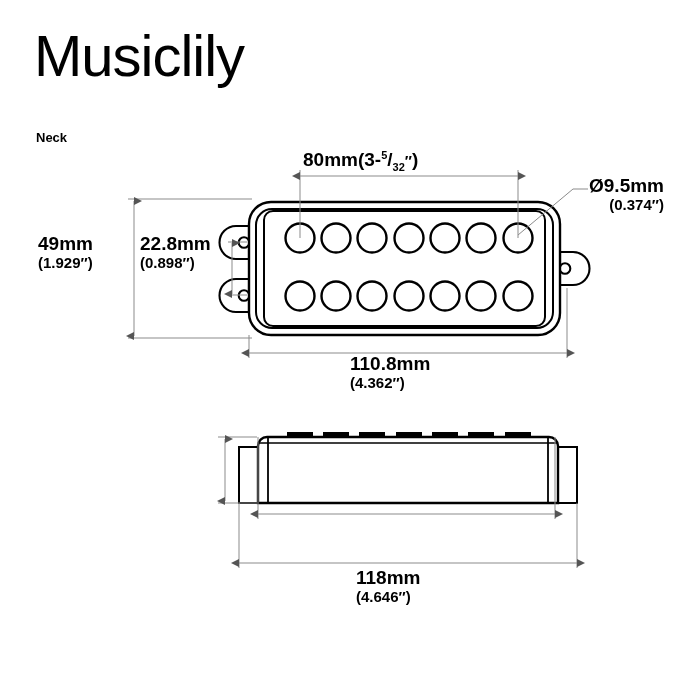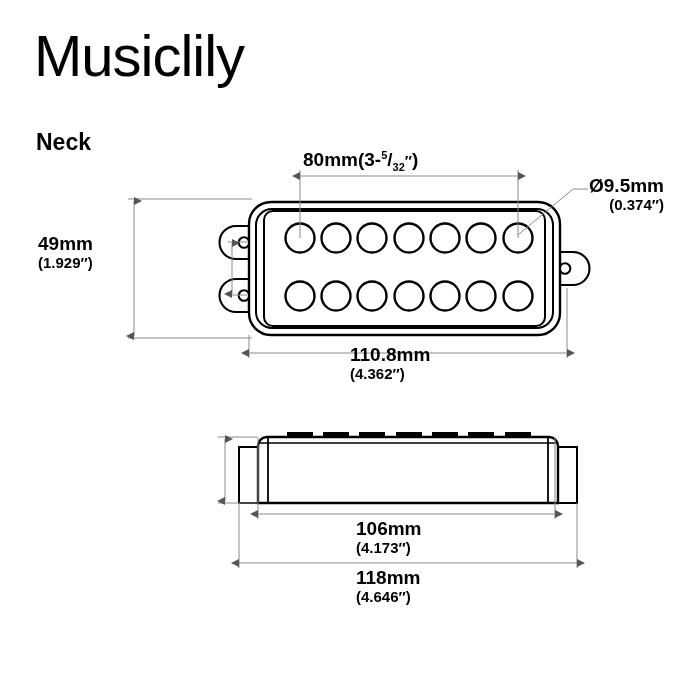--- a/index.html
+++ b/index.html
@@ -12,21 +12,21 @@
   svg.drawing{position:absolute;left:0;top:0;width:700px;height:700px;display:block;}
 
   .brand{
     position:absolute;left:34px;top:27px;
     font-size:58px;font-weight:400;letter-spacing:-1px;line-height:1;
     font-family:"Liberation Sans","DejaVu Sans",sans-serif;
     white-space:nowrap;
   }
   .subtitle{
     position:absolute;left:36px;top:131px;
-    font-size:23px;font-weight:700;line-height:1;white-space:nowrap;
+    font-size:13px;font-weight:700;line-height:1;white-space:nowrap;
   }
 
   .dim{position:absolute;white-space:nowrap;line-height:1;}
   .dim .mm{font-size:19px;font-weight:700;display:inline-block;}
   .dim .inch{font-size:15px;font-weight:700;display:block;margin-top:2px;}
   .dim.inline-mm .mm, .dim.inline-mm .inch{display:inline-block;vertical-align:baseline;margin:0;}
 
   .frac{display:inline-block;position:relative;font-size:19px;font-weight:700;vertical-align:baseline;}
   .frac sup{font-size:11px;vertical-align:super;}
   .frac sub{font-size:11px;vertical-align:sub;}
@@ -177,30 +177,30 @@
   <div class="dim" style="left:589px;top:176px;text-align:left;">
     <span class="mm">Ø</span><span class="mm">9.5mm</span>
     <span class="inch" style="text-align:right;padding-left:8px;">(0.374″)</span>
   </div>
 
   <div class="dim" style="left:38px;top:234px;width:94px;">
     <span class="mm">49mm</span>
     <span class="inch">(1.929″)</span>
   </div>
 
-
-  <div class="dim" style="left:350px;top:345px;width:120px;">
+  <div class="dim" style="left:140px;top:234px;width:92px;">
+    <span class="mm">22.8mm</span>
+    <span class="inch">(0.898″)</span>
+  </div>
+
+  <div class="dim" style="left:350px;top:354px;width:120px;">
     <span class="mm">110.8mm</span>
     <span class="inch">(4.362″)</span>
   </div>
 
 
-  <div class="dim" style="left:356px;top:519px;width:104px;">
-    <span class="mm">106mm</span>
-    <span class="inch">(4.173″)</span>
-  </div>
 
   <div class="dim" style="left:356px;top:568px;width:104px;">
     <span class="mm">118mm</span>
     <span class="inch">(4.646″)</span>
   </div>
 
 </div>
 
 </body></html>

